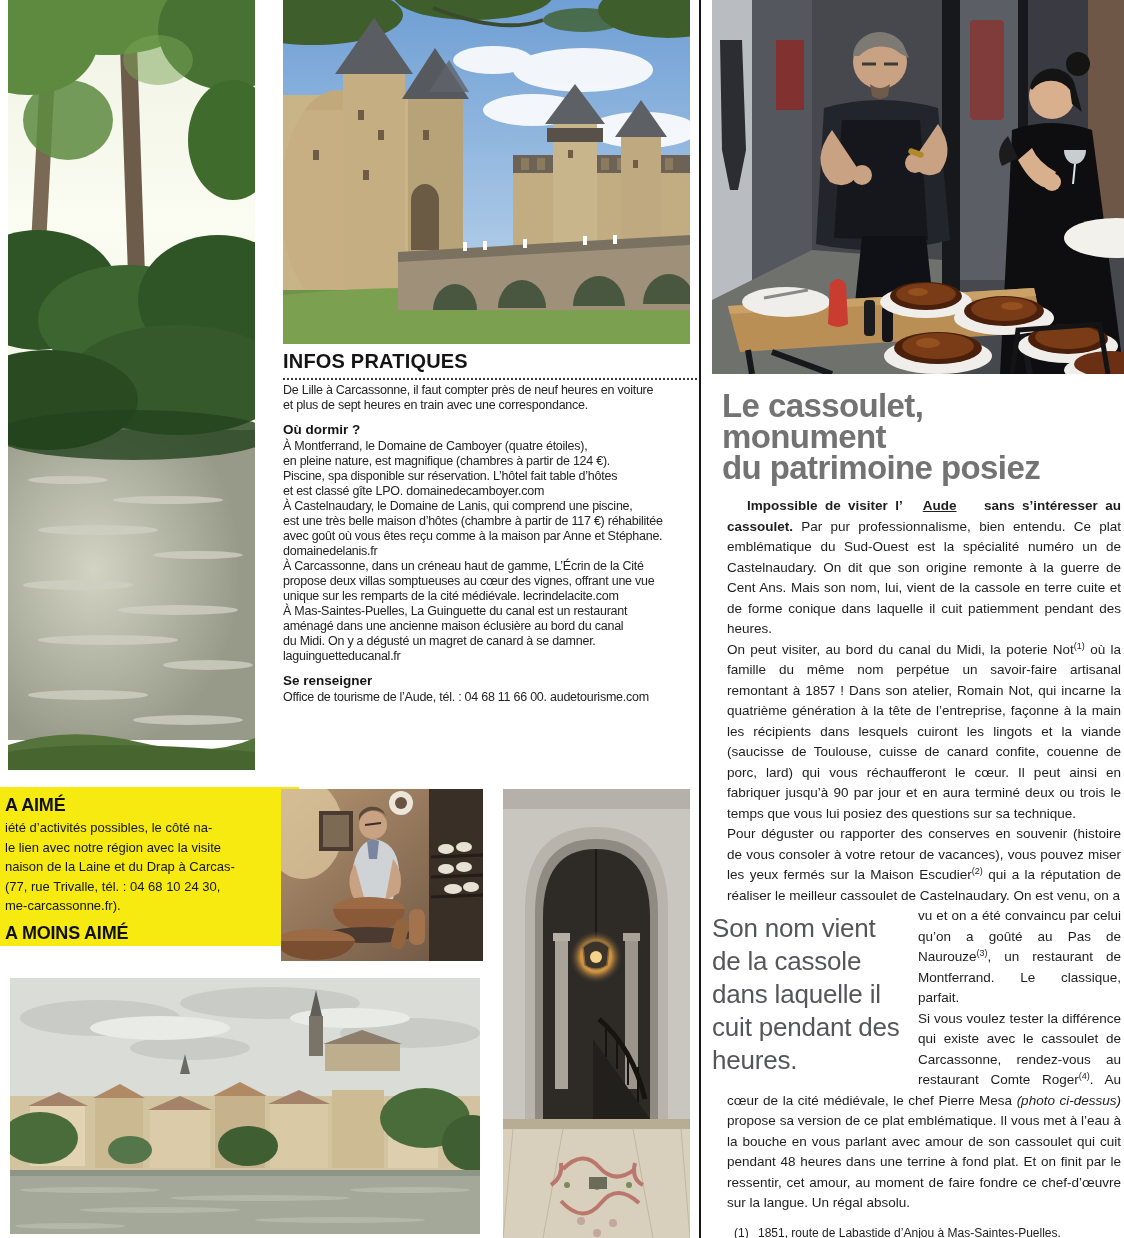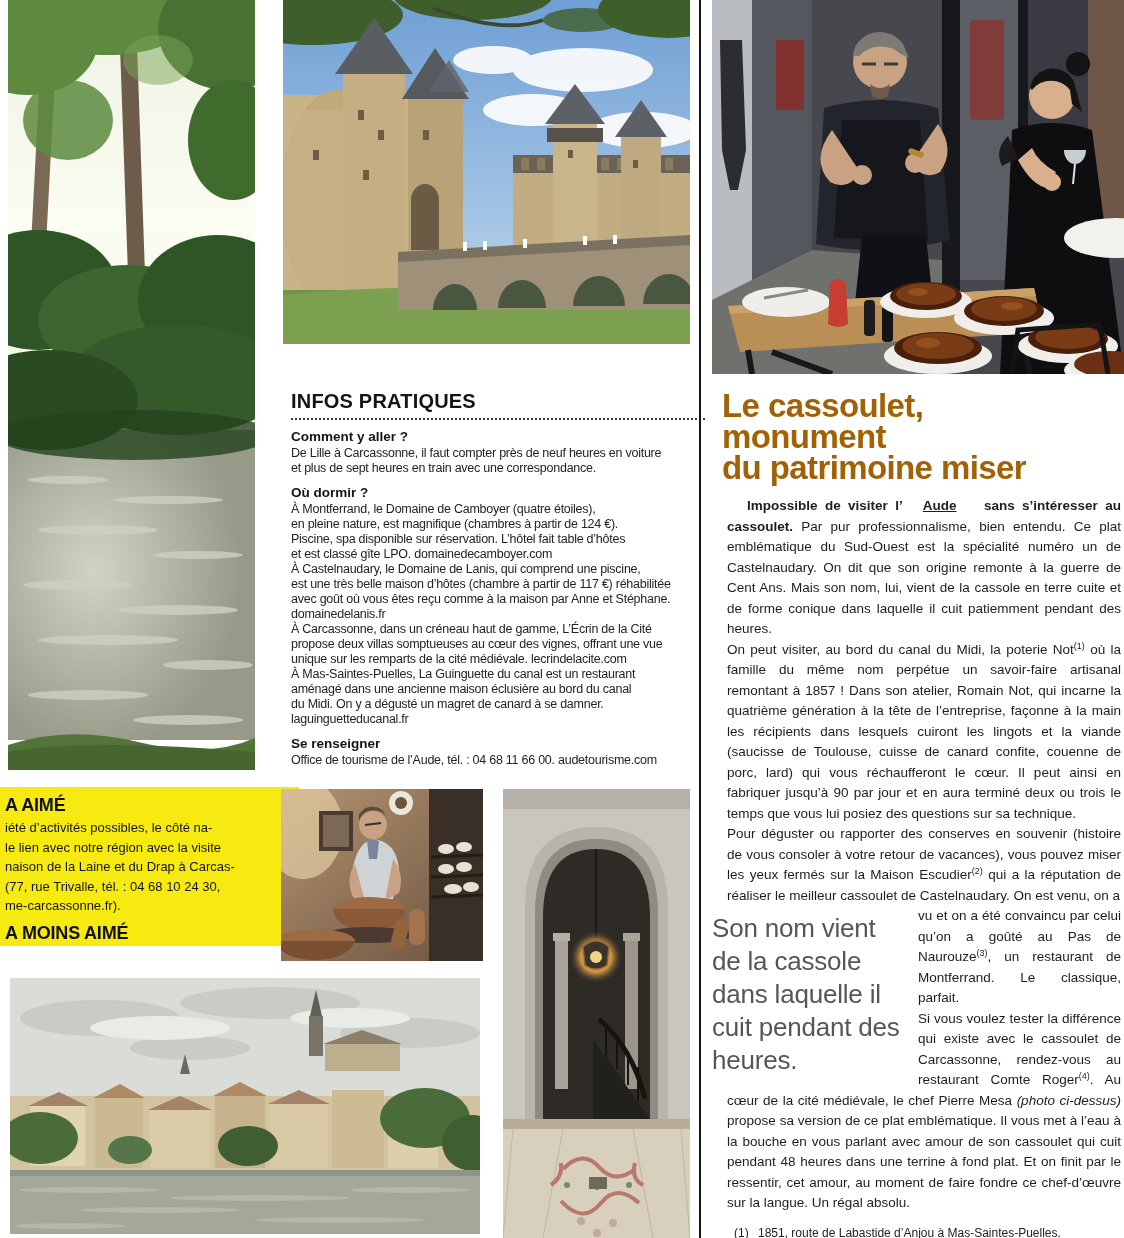--- a/index.html
+++ b/index.html
@@ -14,35 +14,35 @@
   #photo-river{left:8px;top:0;width:247px;height:770px;}
   #liked-box{left:0;top:787px;width:299px;height:159px;background:#f6ea11;
     padding:8px 6px 8px 5px;box-sizing:border-box;overflow:hidden;}
   .liked-title{font-size:18px;font-weight:bold;color:#101010;letter-spacing:-0.2px;}
   .liked-body{font-size:13px;line-height:19.5px;white-space:pre-line;color:#151515;margin-top:2px;}
   .liked-title2{margin-top:7px;}
   #photo-lake{left:10px;top:978px;width:470px;height:256px;}
 
   
   #photo-castle{left:283px;top:0;width:407px;height:344px;}
-  #infos{left:291px;top:350px;width:414px;margin-top:40px;}
+  #infos{left:283px;top:350px;width:414px;}
   .infos-title{font-size:20px;font-weight:bold;color:#141414;letter-spacing:0.2px;}
   .dotted{border-bottom:2.5px dotted #3a3a3a;margin:5px 0 3px;}
   .info-heading{font-weight:bold;font-size:13.5px;margin:9px 0 2px;color:#141414;}
   .info-body{font-size:12.5px;line-height:15px;letter-spacing:-0.25px;white-space:pre-line;color:#232323;}
   #photo-potter{left:281px;top:789px;width:202px;height:172px;}
   #photo-arch{left:503px;top:789px;width:187px;height:449px;}
 
   #divider{left:699px;top:0;width:2px;height:1238px;background:#161616;}
 
   
   #right-col{left:712px;top:0;width:412px;}
   #photo-chefs{width:412px;height:374px;}
   .headline{margin:16px 0 8px 10px;font-size:33px;line-height:31px;font-weight:bold;
-    letter-spacing:-0.6px;color:#a16207;}
+    letter-spacing:-0.6px;color:#737373;}
   .article-body{margin:13px 3px 0 15px;font-size:13.5px;line-height:20.5px;
     text-align:justify;color:#1d1d1d;}
   .article-body p{margin:0;}
   .bold{font-weight:bold;margin-left:20px;}
   .underlined{text-decoration:underline;}
   .italic{font-style:italic;}
   .fn-ref{font-size:9px;vertical-align:super;line-height:0;}
   .subhead{font-weight:bold;text-align:left;margin-top:5px !important;}
   .pullquote{float:left;width:194px;margin:6px 12px 2px -15px;font-size:26px;
     line-height:33px;color:#55565a;letter-spacing:-0.2px;text-align:left;}
@@ -269,21 +269,20 @@
         <rect x="300" y="236" width="4" height="9"></rect>
       <rect x="330" y="235" width="4" height="9"></rect>
     </g>
   </svg>
 </div>
 
 <div class="abs" id="infos">
   <div class="infos-title">INFOS PRATIQUES</div>
   <div class="dotted"></div>
   <div>
-    <div class="info-heading">Comment y aller ?</div>
     <div class="info-body">De Lille à Carcassonne, il faut compter près de neuf heures en voiture
 et plus de sept heures en train avec une correspondance.</div>
   </div>
   <div>
     <div class="info-heading">Où dormir ?</div>
     <div class="info-body">À Montferrand, le Domaine de Camboyer (quatre étoiles),
 en pleine nature, est magnifique (chambres à partir de 124 €).
 Piscine, spa disponible sur réservation. L’hôtel fait table d’hôtes
 et est classé gîte LPO. domainedecamboyer.com
 À Castelnaudary, le Domaine de Lanis, qui comprend une piscine,
@@ -510,21 +509,21 @@
 
       <g stroke="#141417" stroke-width="5" fill="none">
         <path d="M300,374 L306,330 L390,324"></path>
           <line x1="388" y1="326" x2="396" y2="374"></line>
       </g>
     </svg>
   </div>
 
   <h1 class="headline"><span>Le cassoulet,</span><br>
     <span>monument</span><br>
-    <span>du patrimoine miser</span></h1>
+    <span>du patrimoine posiez</span></h1>
 
   <div class="article-body">
     <p><span class="bold">Impossible de visiter l’</span><span class="bold underlined">Aude</span><span class="bold"> sans s’intéresser au cassoulet.</span><span> Par pur professionnalisme, bien entendu. Ce plat emblématique du Sud-Ouest est la spécialité numéro un de Castelnaudary. On dit que son origine remonte à la guerre de Cent Ans. Mais son nom, lui, vient de la cassole en terre cuite et de forme conique dans laquelle il cuit patiemment pendant des heures.</span></p>
 
     <p><span>On peut visiter, au bord du canal du Midi, la poterie Not</span><span class="fn-ref">(1)</span><span> où la famille du même nom perpétue un savoir-faire artisanal remontant à 1857 ! Dans son atelier, Romain Not, qui incarne la quatrième génération à la tête de l’entreprise, façonne à la main les récipients dans lesquels cuiront les lingots et la viande (saucisse de Toulouse, cuisse de canard confite, couenne de porc, lard) qui vous réchaufferont le cœur. Il peut ainsi en fabriquer jusqu’à 90 par jour et en aura terminé deux ou trois le temps que vous lui posiez des questions sur sa technique.</span></p>
 
 
     <p><span>Pour déguster ou rapporter des conserves en souvenir (histoire de vous consoler à votre retour de vacances), vous pouvez miser les yeux fermés sur la Maison Escudier</span><span class="fn-ref">(2)</span><span> qui a la réputation de réaliser le meilleur cassoulet de Castelnaudary. On est venu, on a</span></p>
 
     <div class="wrapzone">

